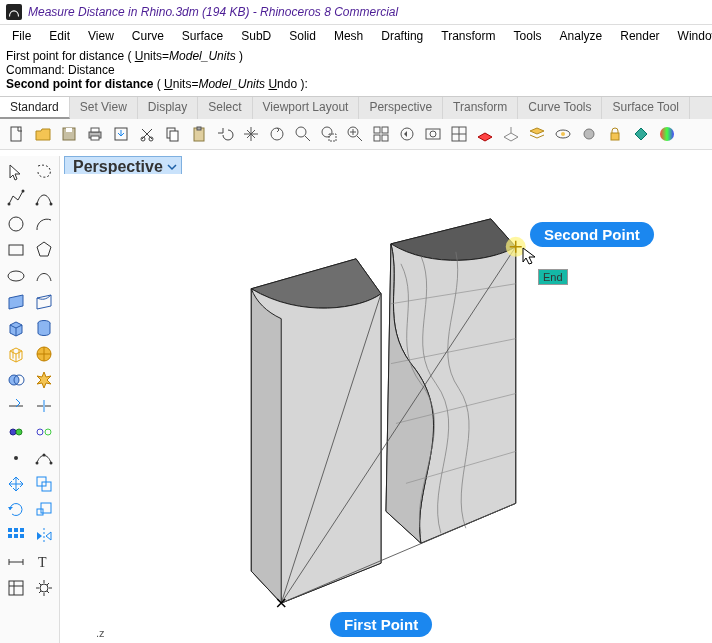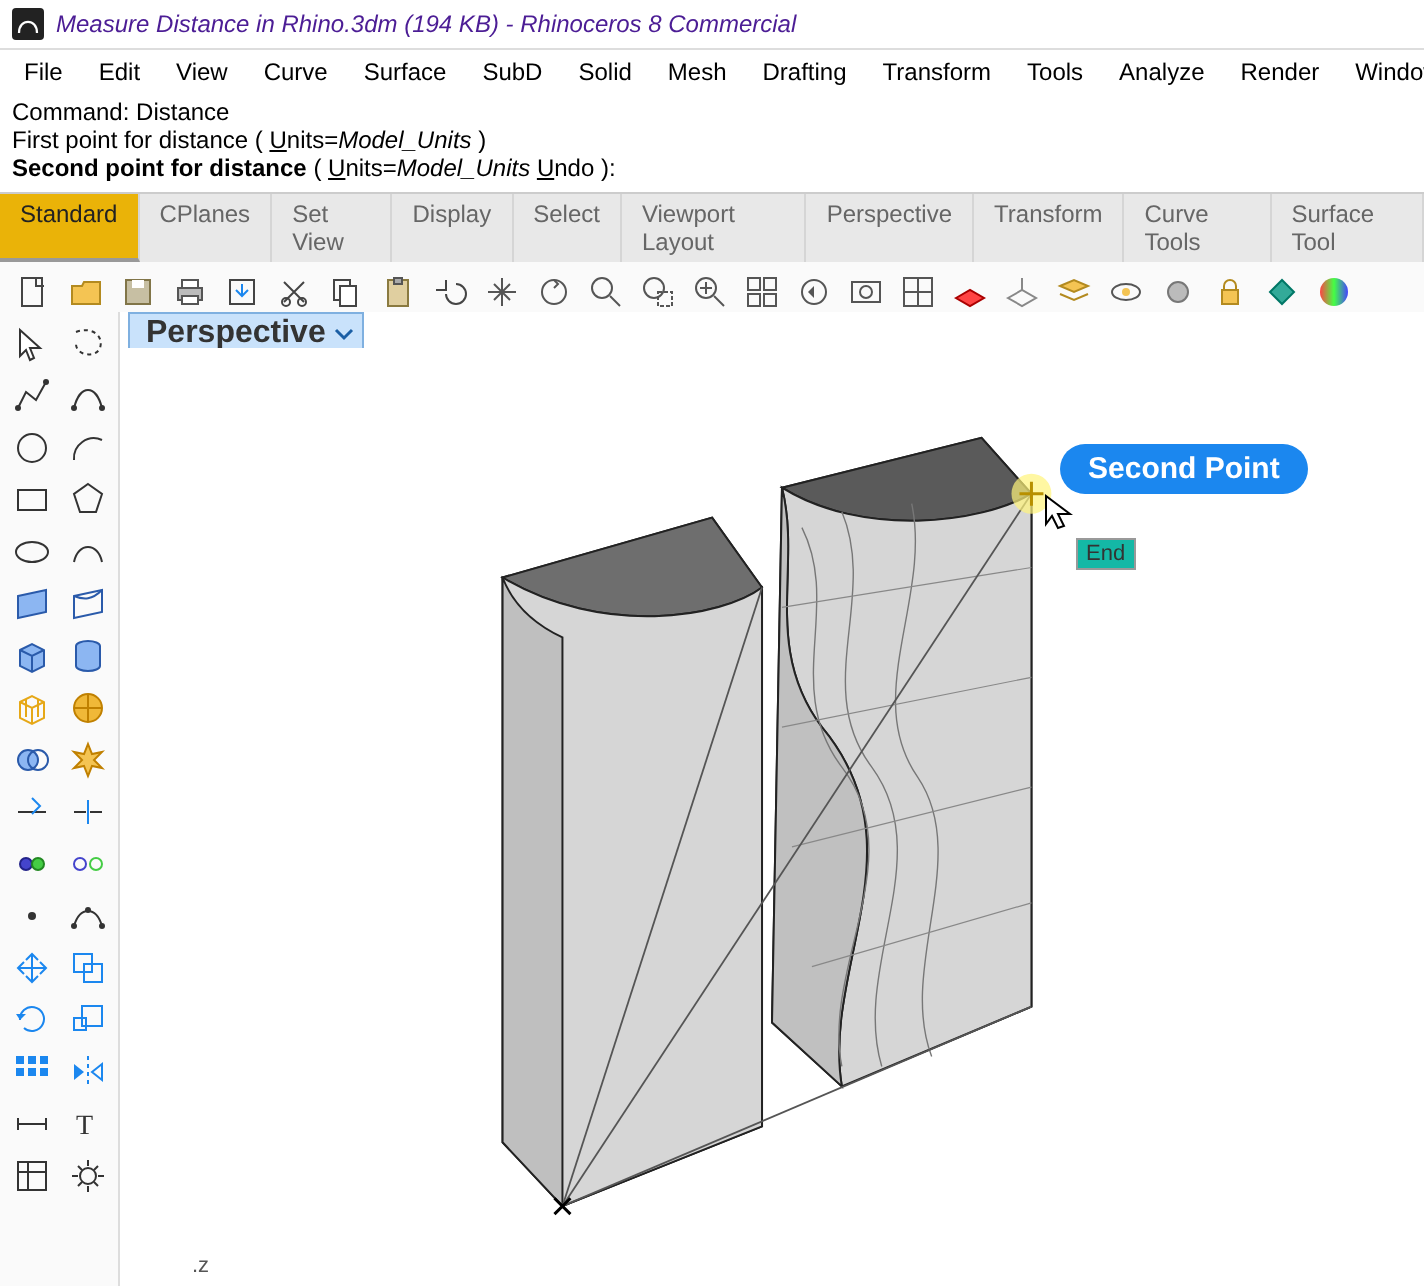--- a/index.html
+++ b/index.html
@@ -54,21 +54,21 @@
     border-top:1px solid #ccc;
     margin-top:4px;
     font-size:12px;
   }
   .tabstrip span {
     padding:3px 10px;
     border-right:1px solid #d5d5d5;
     color:#666;
     cursor:default;
   }
-  .tabstrip span.active { background:#eab308; color:#222; border-bottom:2px solid #999; }
+  .tabstrip span.active { background:#ffffff; color:#222; border-bottom:2px solid #999; }
   .maintoolbar {
     display:flex;
     gap:4px;
     padding:4px 6px;
     background:#fafafa;
     border-bottom:1px solid #ddd;
     align-items:center;
   }
   .tbtn {
     width:22px;height:22px;
@@ -175,33 +175,32 @@
   <span>Transform</span>
   <span>Tools</span>
   <span>Analyze</span>
   <span>Render</span>
   <span>Window</span>
 
 </div>
 
 <div class="commandlog">
   <div>
+    <span>First point for distance ( </span><span class="u">U</span><span>nits=</span><i>Model_Units</i><span> )</span>
+  </div>
+  <div>
     <span>Command: </span><span>Distance</span>
-  </div>
-  <div>
-    <span>First point for distance ( </span><span class="u">U</span><span>nits=</span><i>Model_Units</i><span> )</span>
   </div>
   <div>
     <span class="prompt-bold">Second point for distance</span><span> ( </span><span class="u">U</span><span>nits=</span><i>Model_Units</i><span>  </span><span class="u">U</span><span>ndo ):</span>
   </div>
 </div>
 
 <div class="tabstrip">
   <span class="active">Standard</span>
-  <span>CPlanes</span>
   <span>Set View</span>
   <span>Display</span>
   <span>Select</span>
   <span>Viewport Layout</span>
   <span>Perspective</span>
   <span>Transform</span>
   <span>Curve Tools</span>
   <span>Surface Tool</span>
 </div>
 
@@ -654,19 +653,20 @@
       </g>
     </svg>
 
     
     <svg class="cursor-cross" style="left:460px; top:72px" viewBox="0 0 20 20">
       <path d="M3 2l0 14 3-4 3 6 3-1-3-6h6z" fill="#fff" stroke="#000" stroke-width="1"></path>
     </svg>
 
     
     <div class="callout" style="left:470px; top:48px">Second Point</div>
+    <div class="callout" style="left:270px; top:438px">First Point</div>
 
     
     <div class="osnap-tip" style="left:478px; top:95px">End</div>
 
     <div class="zlabel">.z</div>
   </div>
 </div>
 
 </body></html>

